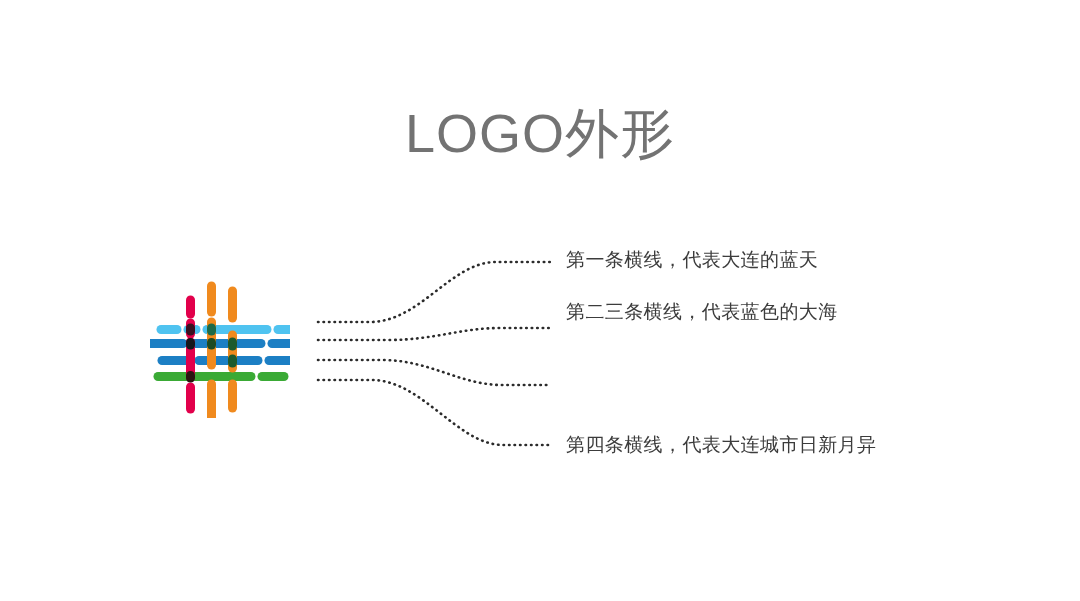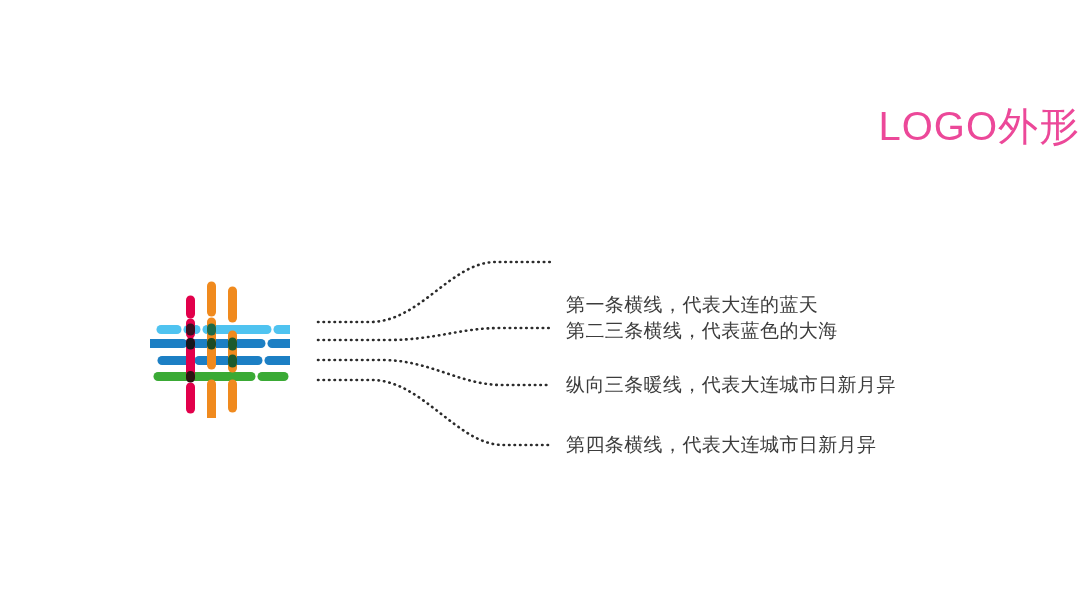--- a/index.html
+++ b/index.html
@@ -19,25 +19,25 @@
     background: #ffffff;
     overflow: hidden;
   }
 
   
   #page-title {
     position: absolute;
     left: 0;
     top: 104px;
     width: 1080px;
-    text-align: right;
-    font-size: 40px;
+    text-align: center;
+    font-size: 54px;
     font-weight: 400;
     letter-spacing: 1px;
-    color: #ec4899;
+    color: #737373;
     line-height: 1.1;
     white-space: nowrap;
   }
 
   
   #logo-mark {
     position: absolute;
     left: 150px;
     top: 278px;
     width: 140px;
@@ -59,22 +59,22 @@
   .callout {
     position: absolute;
     left: 566px;
     font-size: 19px;
     font-weight: 400;
     color: #3c3c3c;
     line-height: 1.2;
     white-space: nowrap;
     letter-spacing: 0.4px;
   }
-  .callout-0 { top: 249px; margin-top: 45px; }
-  .callout-1 { top: 320px; }
+  .callout-0 { top: 249px; }
+  .callout-1 { top: 302px; font-family: Liberation Mono, monospace; }
   .callout-2 { top: 374px; }
   .callout-3 { top: 434px; }
 </style>
 </head>
 <body>
 
 <div id="slide">
 
   <div id="page-title">LOGO外形</div>
 
@@ -147,17 +147,16 @@
         <path d="M 8 125 L 72 125 C 120 125, 150 150, 192 150 L 240 150"></path>
         <path d="M 8 145 L 62 145 C 112 145, 148 210, 193 210 L 240 210"></path>
       </g>
     </svg>
   </div>
 
   <div class="callout callout-0">第一条横线，代表大连的蓝天</div>
 
   <div class="callout callout-1">第二三条横线，代表蓝色的大海</div>
 
-  <div class="callout callout-2">纵向三条暖线，代表大连城市日新月异</div>
 
   <div class="callout callout-3">第四条横线，代表大连城市日新月异</div>
 
 </div>
 
 </body></html>

